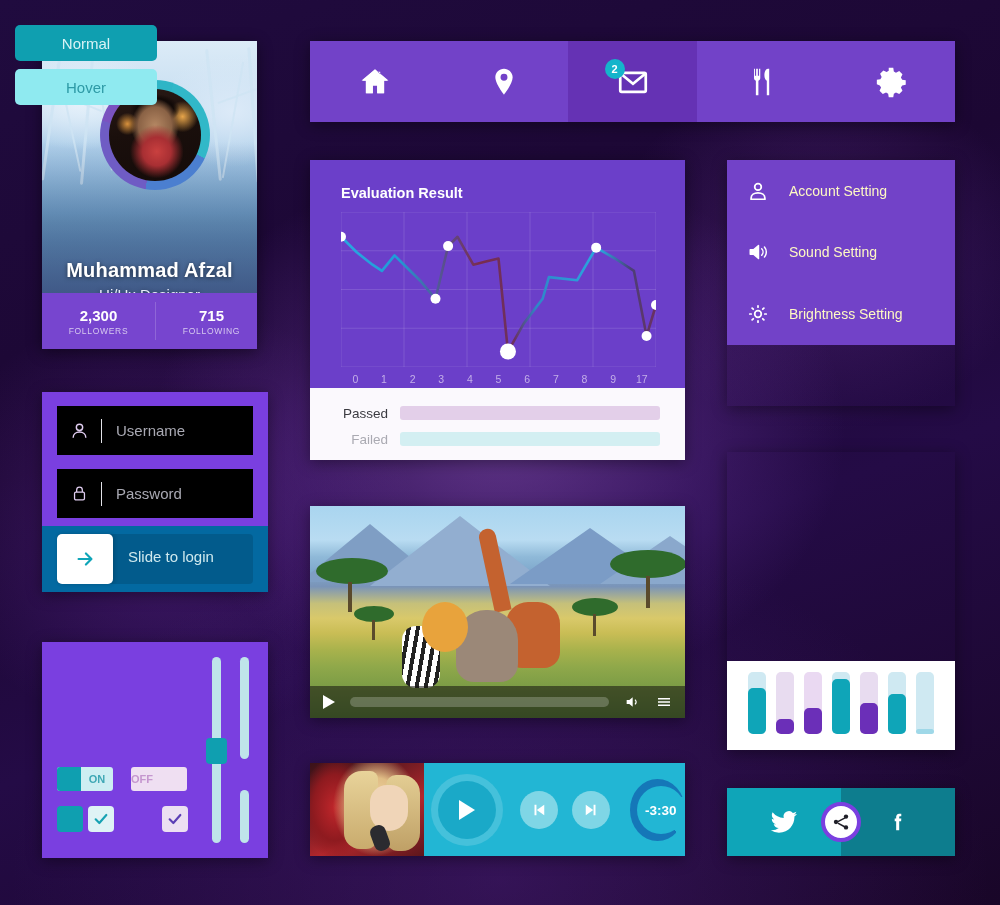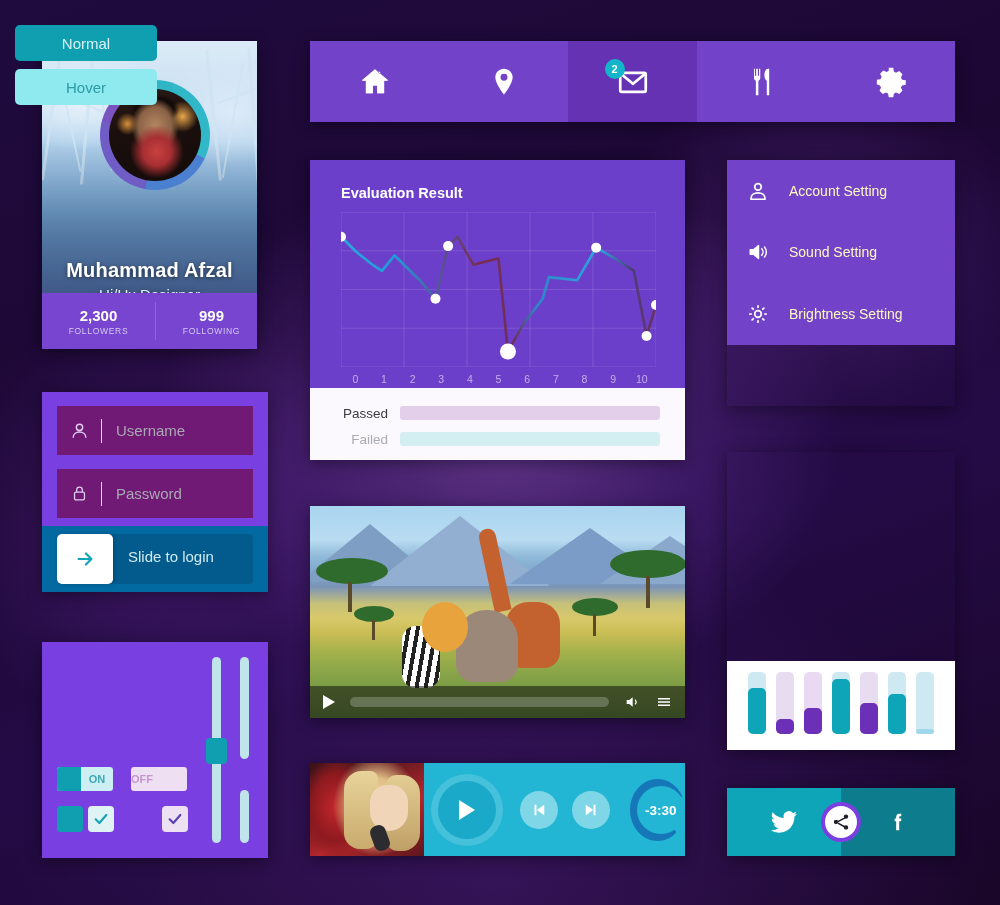--- a/index.html
+++ b/index.html
@@ -55,21 +55,21 @@
   .stat { flex:1; display:flex; flex-direction:column; align-items:center; justify-content:center;
     position:relative; }
   .stat + .stat::before { content:""; position:absolute; left:0; top:9px; bottom:9px; width:1px;
     background:rgba(255,255,255,.18); }
   .stat-num { color:#fff; font-size:15px; font-weight:bold; }
   .stat-lbl { color:#d6c9ef; font-size:8.5px; letter-spacing:.7px; margin-top:2px; }
 
   
   #login { left:42px; top:392px; width:226px; height:200px;
     background:#7a3fe0; box-shadow:0 3px 14px rgba(0,0,0,.4); }
-  .field { position:absolute; left:15px; width:196px; height:49px; background:#701a75;
+  .field { position:absolute; left:15px; width:196px; height:49px; background:#000000;
     display:flex; align-items:center; }
   #field-user { top:14px; }
   #field-pass { top:77px; }
   .field-icon { width:44px; display:flex; align-items:center; justify-content:center; }
   .field-div { width:1px; height:24px; background:#e2e2e8; }
   .field-txt { margin-left:14px; color:#a9a9b3; font-size:15px; }
   #slide-bar { position:absolute; left:0; top:134px; width:226px; height:66px; background:#0369a1; }
   #slide-track { position:absolute; left:15px; top:8px; width:196px; height:50px;
     background:rgba(0,0,0,.13); border-radius:4px; }
   #slide-knob { position:absolute; left:15px; top:8px; width:56px; height:50px; background:#fff;
@@ -249,21 +249,21 @@
     </div>
   </div>
   <div id="profile-name">Muhammad Afzal</div>
   <div id="profile-role">Ui/Ux Designer</div>
   <div id="profile-stats">
     <div class="stat">
       <span class="stat-num">2,300</span>
       <span class="stat-lbl">FOLLOWERS</span>
     </div>
     <div class="stat">
-      <span class="stat-num">999</span>
+      <span class="stat-num">715</span>
       <span class="stat-lbl">FOLLOWING</span>
     </div>
   </div>
 </div>
 
 <div class="panel" id="login">
   <div class="field" id="field-user">
     <span class="field-icon">
       <svg width="19" height="19" viewBox="0 0 24 24" fill="none" stroke="#e0cdf0" stroke-width="1.8">
         <circle cx="12" cy="8" r="4"></circle>
@@ -402,21 +402,21 @@
         <span class="xtick">0</span>
         <span class="xtick">1</span>
         <span class="xtick">2</span>
         <span class="xtick">3</span>
         <span class="xtick">4</span>
         <span class="xtick">5</span>
         <span class="xtick">6</span>
         <span class="xtick">7</span>
         <span class="xtick">8</span>
         <span class="xtick">9</span>
-        <span class="xtick">10</span>
+        <span class="xtick">17</span>
       </div>
   </div>
   <div id="chart-bottom">
     <div class="pbar-row" id="pbar-passed">
       <span class="pbar-label" style="color:#3a3a40;">Passed</span>
       <span class="pbar-track" style="background:#e3cfe9;">
         <span class="pbar-fill" id="fill-passed" style="background: rgb(155, 79, 181); width: 73%;"></span>
       </span>
     </div>
     <div class="pbar-row" id="pbar-failed">

